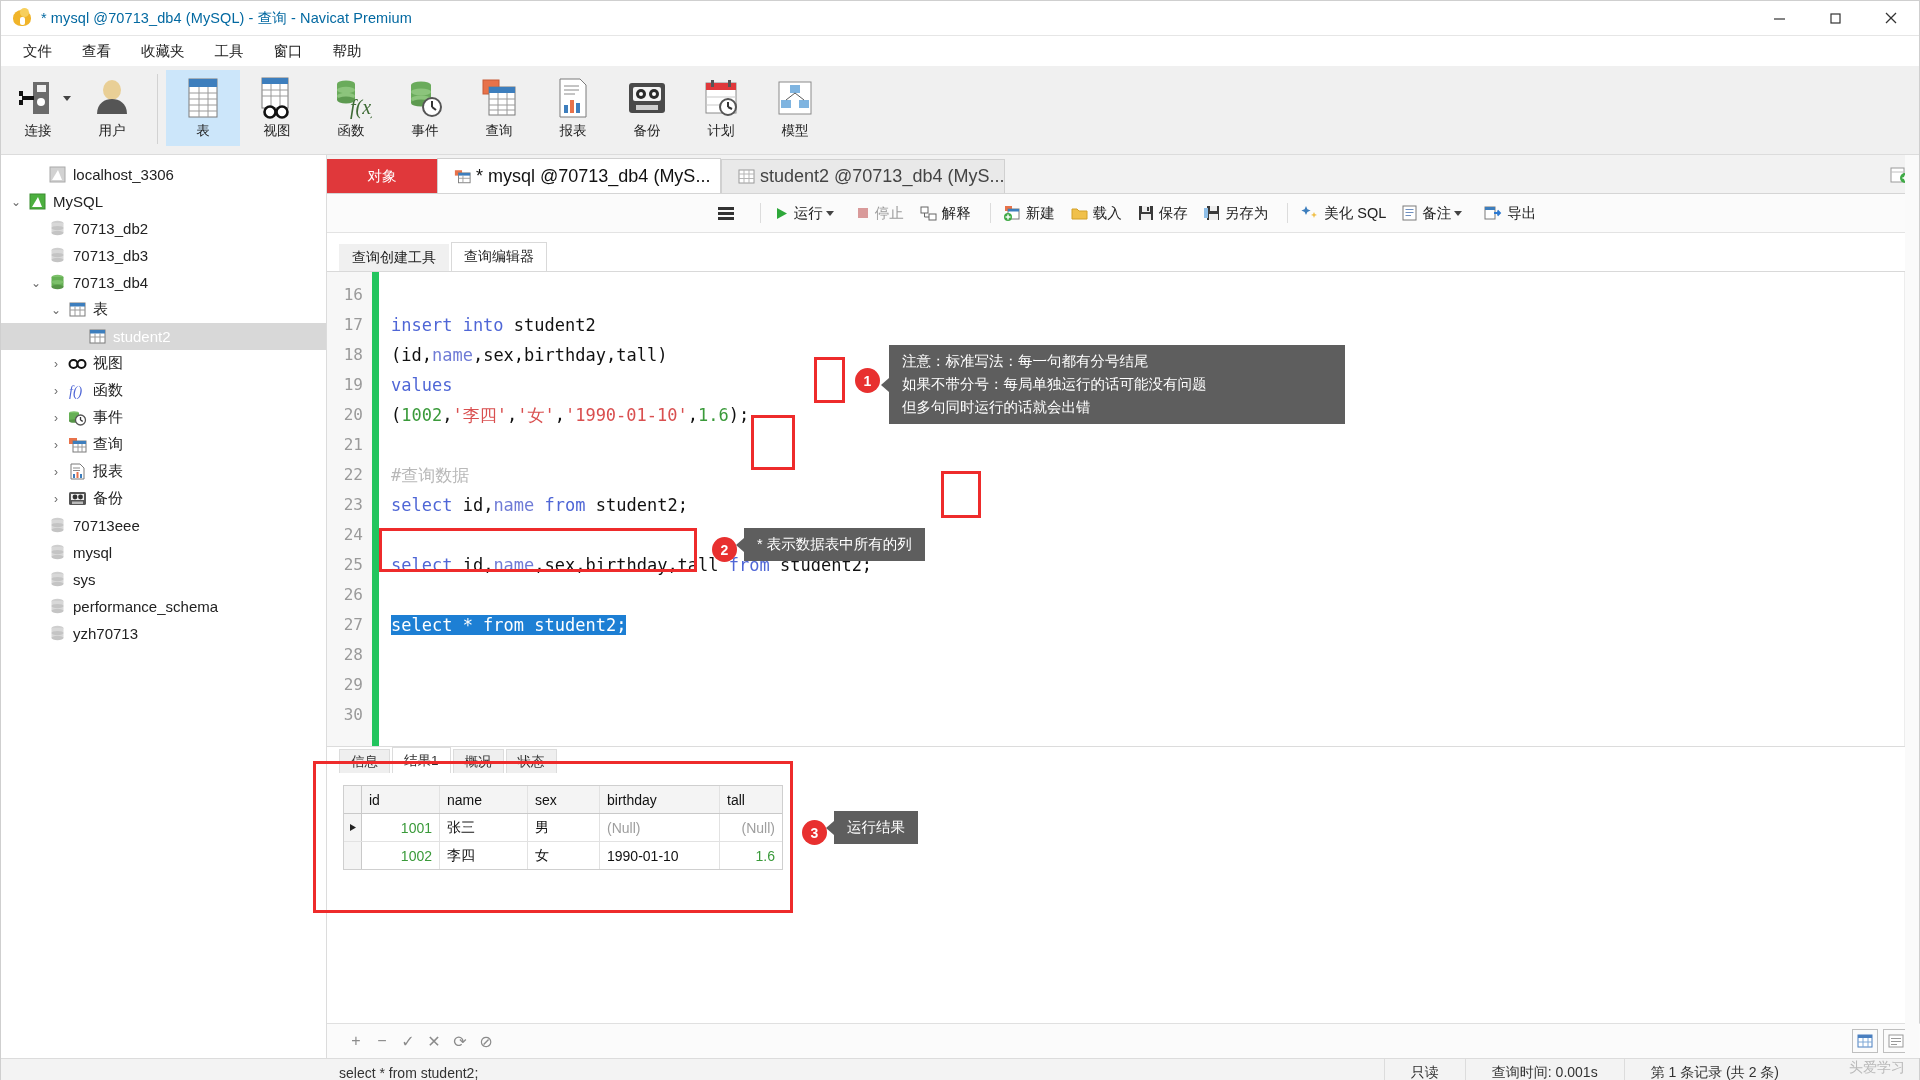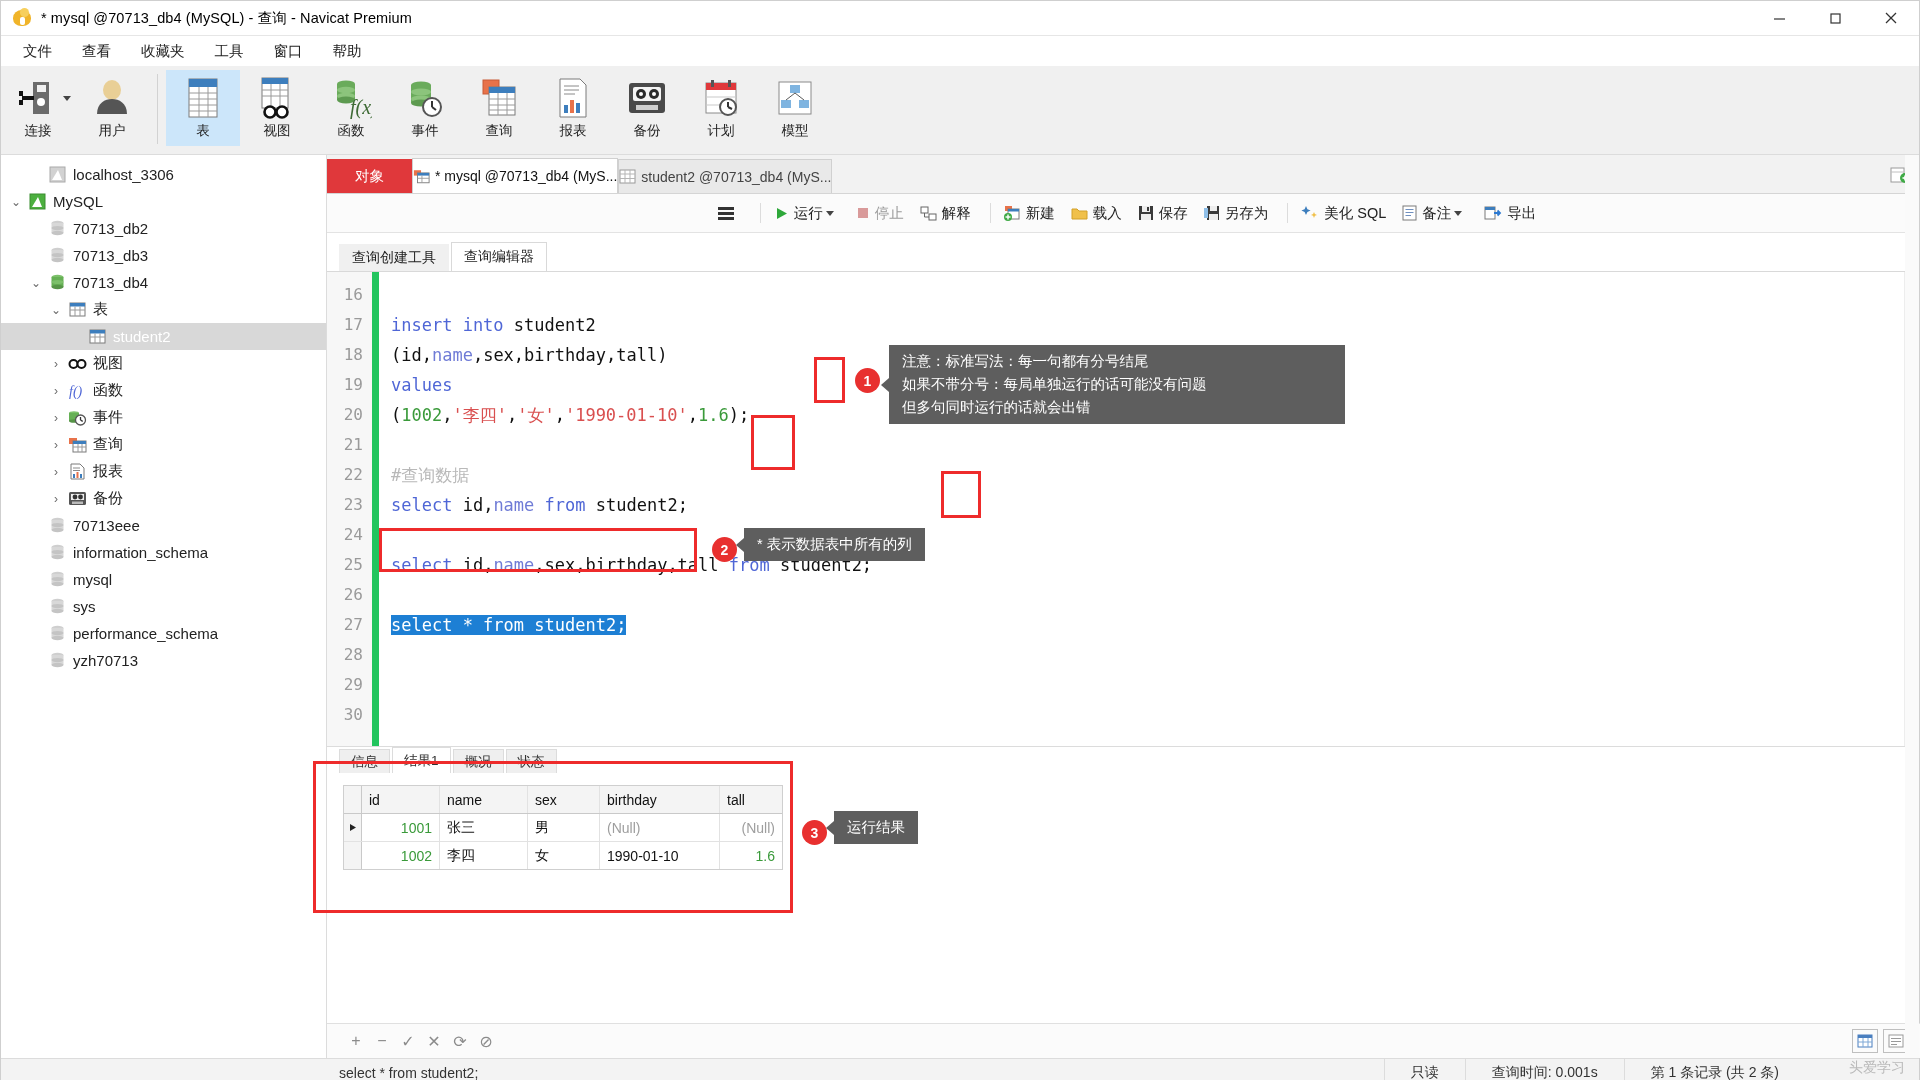--- a/index.html
+++ b/index.html
@@ -13,21 +13,21 @@
        border:1px solid #cfcfcf;box-sizing:border-box;}
 
   
   .titlebar{height:34px;display:flex;align-items:center;background:#ffffff;
             border-bottom:1px solid #e6e6e6;position:relative;}
   .tb-logo{width:24px;height:24px;margin-left:10px;margin-right:6px;position:relative;flex:0 0 auto;}
   .tb-logo .c1{position:absolute;left:2px;top:4px;width:18px;height:16px;border-radius:50% 50% 45% 45%;
      background:#f0b429;}
   .tb-logo .c2{position:absolute;left:9px;top:2px;width:9px;height:9px;border-radius:50%;background:#f7cf5c;}
   .tb-logo .notch{position:absolute;left:9px;top:11px;width:5px;height:8px;background:#fff;border-radius:2px;}
-  .tb-title{font-size:14.5px;color:#000000;letter-spacing:.1px;}
+  .tb-title{font-size:14.5px;color:#0369a1;letter-spacing:.1px;}
   .win-btns{position:absolute;right:0;top:0;height:34px;display:flex;}
   .win-btn{width:56px;height:34px;display:flex;align-items:center;justify-content:center;
            font-size:15px;color:#2b2b2b;}
   .win-btn svg{display:block;}
 
   
   .menubar{height:30px;display:flex;align-items:center;background:#ffffff;padding-left:8px;}
   .menu-item{font-size:14.5px;color:#222;padding:3px 14px;margin-right:2px;}
 
   
@@ -54,24 +54,24 @@
 
   
   .db-cyl{width:15px;height:17px;display:block;}
   .ic-tbl{width:17px;height:15px;display:block;}
 
   
   .rightpane{flex:1;display:flex;flex-direction:column;background:#fff;min-width:0;position:relative;}
 
   .doctabs{height:38px;background:#f2f2f2;display:flex;align-items:flex-end;
            border-bottom:1px solid #d5d5d5;position:relative;}
-  .objtab{width:85px;height:34px;background:#e0383b;color:#fff;font-size:14.5px;
+  .objtab{width:110px;height:34px;background:#e0383b;color:#fff;font-size:14.5px;
           display:flex;align-items:center;justify-content:center;}
   .dtab{height:33px;background:#e9e9e9;border:1px solid #d0d0d0;border-bottom:none;
-        display:flex;align-items:center;padding:0 0;font-size:14px;color:#444;
+        display:flex;align-items:center;padding:0 16px;font-size:18px;color:#444;
         max-width:250px;white-space:nowrap;overflow:hidden;}
   .dtab.active{background:#ffffff;color:#111;height:34px;}
   .dtab .ti{margin-right:5px;display:flex;}
   .tab-plus{position:absolute;right:6px;top:8px;width:26px;height:24px;
             display:flex;align-items:center;justify-content:center;}
 
   .qtoolbar{height:38px;background:#fbfbfb;border-bottom:1px solid #e3e3e3;
             display:flex;align-items:center;padding-left:12px;justify-content:center;}
   .qt-btn{display:flex;align-items:center;font-size:14.5px;color:#222;margin-right:6px;padding:3px 5px;
           white-space:nowrap;}
@@ -546,32 +546,20 @@
           <svg class="db-cyl" viewBox="0 0 15 17">
               <ellipse cx="7.5" cy="3" rx="6" ry="2.2" fill="#cfcfcf"></ellipse>
               <rect x="1.5" y="3" width="12" height="10" fill="#d8d8d8"></rect>
               <ellipse cx="7.5" cy="8" rx="6" ry="2" fill="#c4c4c4"></ellipse>
               <ellipse cx="7.5" cy="13" rx="6" ry="2.2" fill="#c4c4c4"></ellipse>
             </svg>
         </span>
         <span>70713eee</span>
       </div>
 
-      <div class="tree-row">
-        <span style="width:38px"></span>
-        <span class="ticon">
-          <svg class="db-cyl" viewBox="0 0 15 17">
-              <ellipse cx="7.5" cy="3" rx="6" ry="2.2" fill="#cfcfcf"></ellipse>
-              <rect x="1.5" y="3" width="12" height="10" fill="#d8d8d8"></rect>
-              <ellipse cx="7.5" cy="8" rx="6" ry="2" fill="#c4c4c4"></ellipse>
-              <ellipse cx="7.5" cy="13" rx="6" ry="2.2" fill="#c4c4c4"></ellipse>
-            </svg>
-        </span>
-        <span>information_schema</span>
-      </div>
 
       <div class="tree-row">
         <span style="width:38px"></span>
         <span class="ticon">
           <svg class="db-cyl" viewBox="0 0 15 17">
               <ellipse cx="7.5" cy="3" rx="6" ry="2.2" fill="#cfcfcf"></ellipse>
               <rect x="1.5" y="3" width="12" height="10" fill="#d8d8d8"></rect>
               <ellipse cx="7.5" cy="8" rx="6" ry="2" fill="#c4c4c4"></ellipse>
               <ellipse cx="7.5" cy="13" rx="6" ry="2.2" fill="#c4c4c4"></ellipse>
             </svg>

